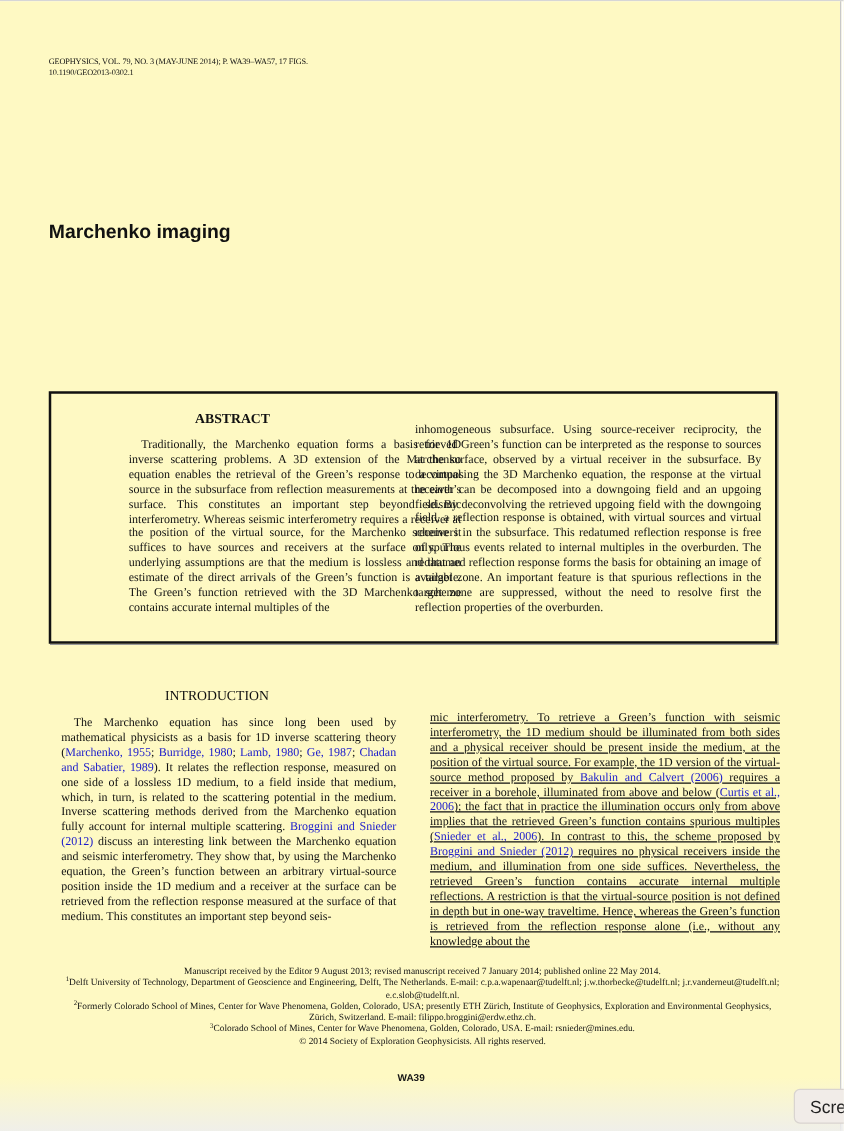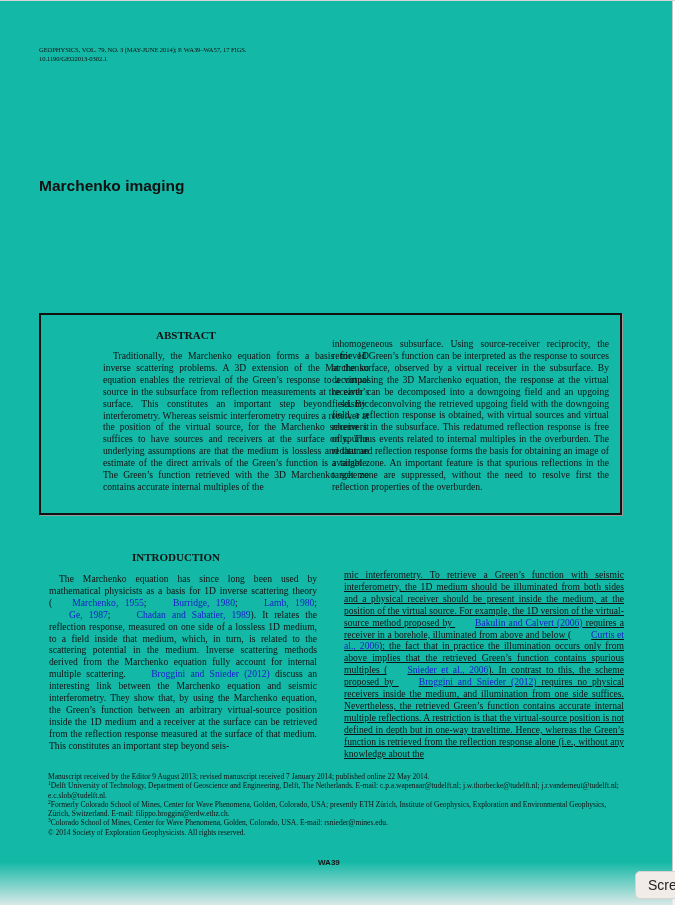--- a/index.html
+++ b/index.html
@@ -4,21 +4,21 @@
 <style>
   html, body { margin: 0; padding: 0; }
   body {
     width: 675px; height: 905px; overflow: hidden; position: relative;
     background: #ffffff;
     font-family: "Liberation Serif", serif; color: #111;
   }
   .viewer-top-line { position: absolute; left: 0; top: 0; width: 675px; height: 1px; background: #d6d6d6; }
   .page {
     position: absolute; left: 0; top: 1px; width: 672px; height: 904px;
-    background: #14b8a6; border-right: 1px solid #c9c9c9;
+    background: #fef9c3; border-right: 1px solid #c9c9c9;
   }
   .bottom-fade {
     position: absolute; left: 0; top: 862px; width: 675px; height: 43px;
     background: linear-gradient(to bottom, rgba(255,255,255,0), rgba(238,238,238,0.9));
     pointer-events: none;
   }
   .header {
     position: absolute; left: 39px; top: 45px;
     font-size: 6.6px; line-height: 8.6px; letter-spacing: -0.1px;
   }
@@ -41,30 +41,30 @@
     font-weight: bold; font-size: 11px;
   }
   .col {
     position: absolute; font-size: 9.6px; line-height: 11.9px; text-align: justify;
     hyphens: none;
   }
   .abs-left { left: 14px; top: 35px; width: 266px; text-indent: 10px; margin-left: 48px; }
   .abs-right { left: 291px; top: 11px; width: 277px; margin-top: 12px; }
   .intro-title {
     position: absolute; left: 132px; top: 550px;
-    font-weight: bold; font-size: 11px;
+    font-weight: normal; font-size: 11px;
   }
   .intro-left { left: 49px; top: 572px; width: 268px; text-indent: 10px; }
   .intro-right { left: 344px; top: 568px; width: 280px; text-decoration: underline; }
-  .cite { color: #1a1acc; padding-left: 20px; }
+  .cite { color: #1a1acc; }
   .footnotes {
     position: absolute; left: 38px; top: 771px; width: 590px;
     font-size: 7.5px; line-height: 9.3px; text-align: left;
   }
-  .footnotes .fn { margin: 0; }
+  .footnotes .fn { margin: 0; text-align: center; }
   .footnotes .indent { padding-left: 10px; }
   .footnotes sup { font-size: 5.5px; vertical-align: 3px; line-height: 0; }
   .page-number {
     position: absolute; left: 318px; top: 857px;
     font-family: "Liberation Sans", sans-serif; font-weight: bold; font-size: 8px;
   }
   .screen-button {
     position: absolute; left: 635px; top: 871px; width: 60px; height: 28px;
     background: #f1ece8; border: 1px solid #d9d4d0; border-radius: 5px;
     box-sizing: border-box;

